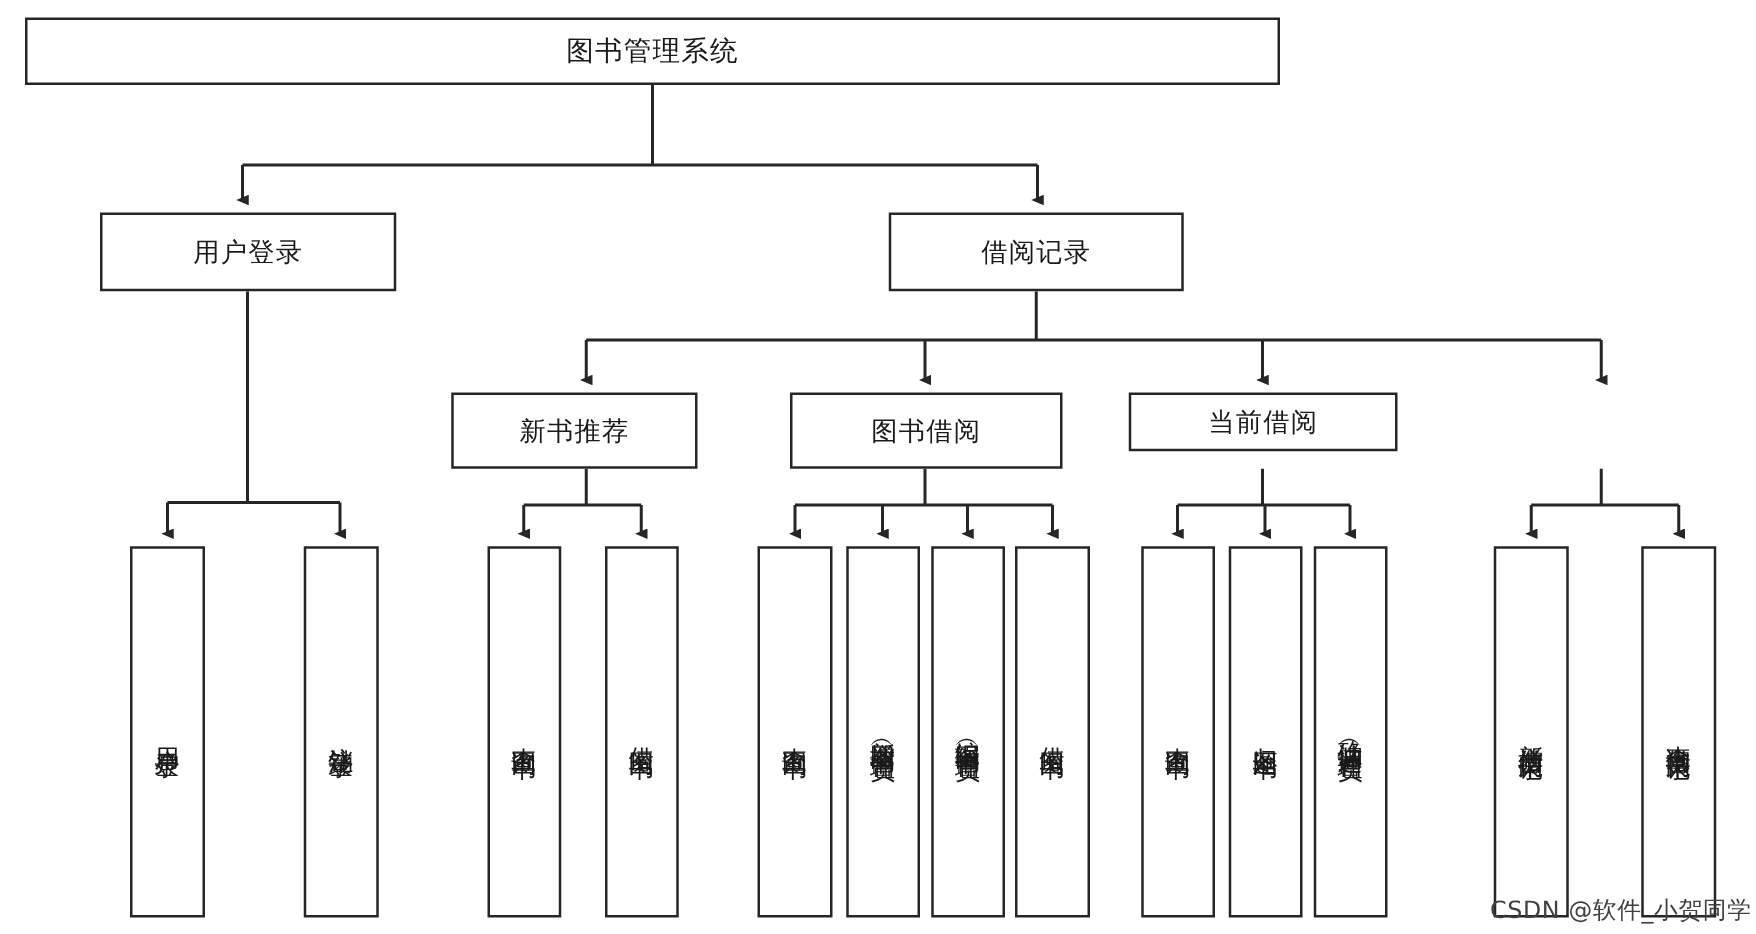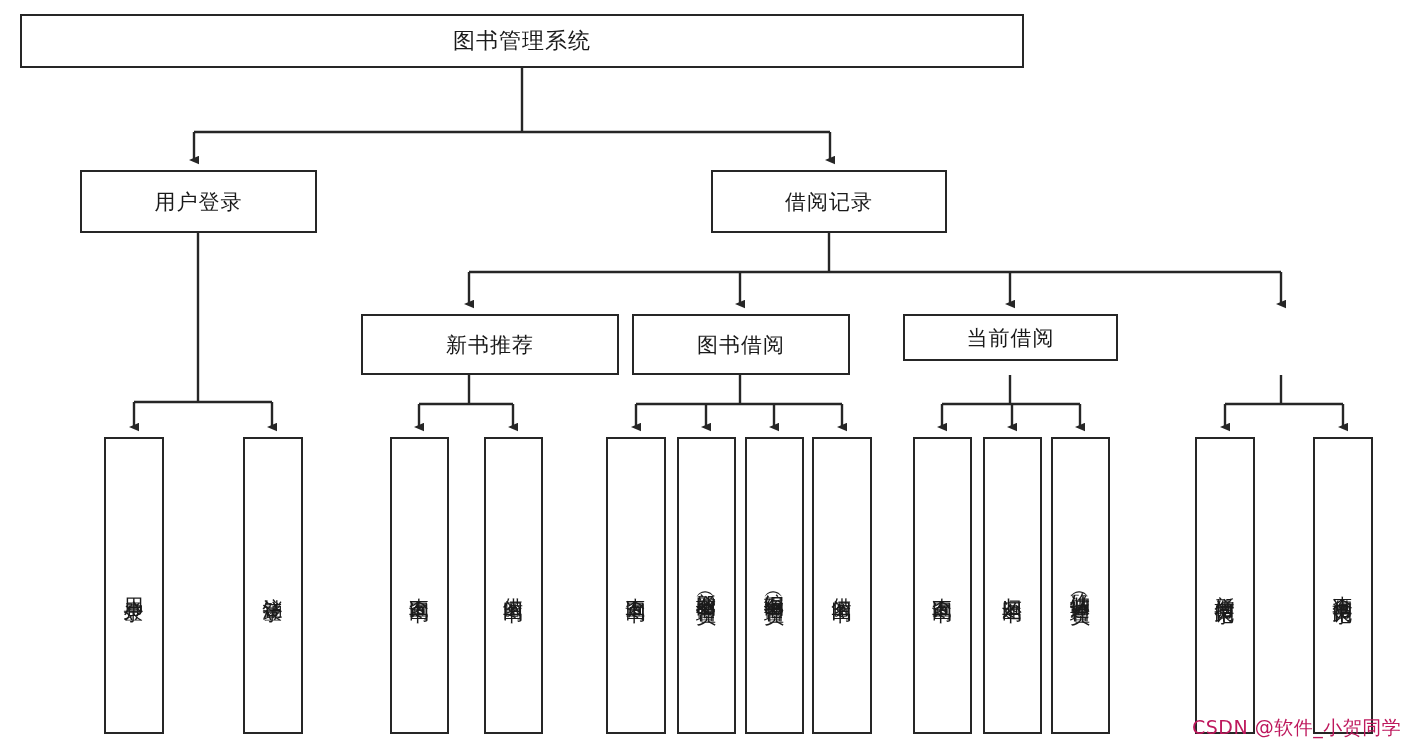--- a/index.html
+++ b/index.html
@@ -51,21 +51,21 @@
     letter-spacing: 2px;
     line-height: 1;
     white-space: nowrap;
     display: block;
   }
   .node.title {
     font-size: 22px;
   }
   .watermark {
     position: absolute;
-    color: #be185d;
+    color: #404040;
     font-size: 19px;
     letter-spacing: 0.5px;
     white-space: nowrap;
     user-select: none;
   }
 </style>
 </head>
 <body>
 
 <div id="canvas">
@@ -124,21 +124,21 @@
     <span>图书管理系统</span>
   </div>
 
   <div class="node h" style="left:80px; top:170px; width:237px; height:63px;">
     <span>用户登录</span>
   </div>
   <div class="node h" style="left:711px; top:170px; width:236px; height:63px;">
     <span>借阅记录</span>
   </div>
 
-  <div class="node h" style="left:361px; top:314px; width:258px; height:61px;">
+  <div class="node h" style="left:361px; top:314px; width:197px; height:61px;">
     <span>新书推荐</span>
   </div>
   <div class="node h" style="left:632px; top:314px; width:218px; height:61px;align-items:center;">
     <span>图书借阅</span>
   </div>
   <div class="node h" style="left:903px; top:314px; width:215px; height:47px;">
     <span>当前借阅</span>
   </div>
 
   <div class="node v" style="left:104px; top:437px; width:60px; height:297px;">

